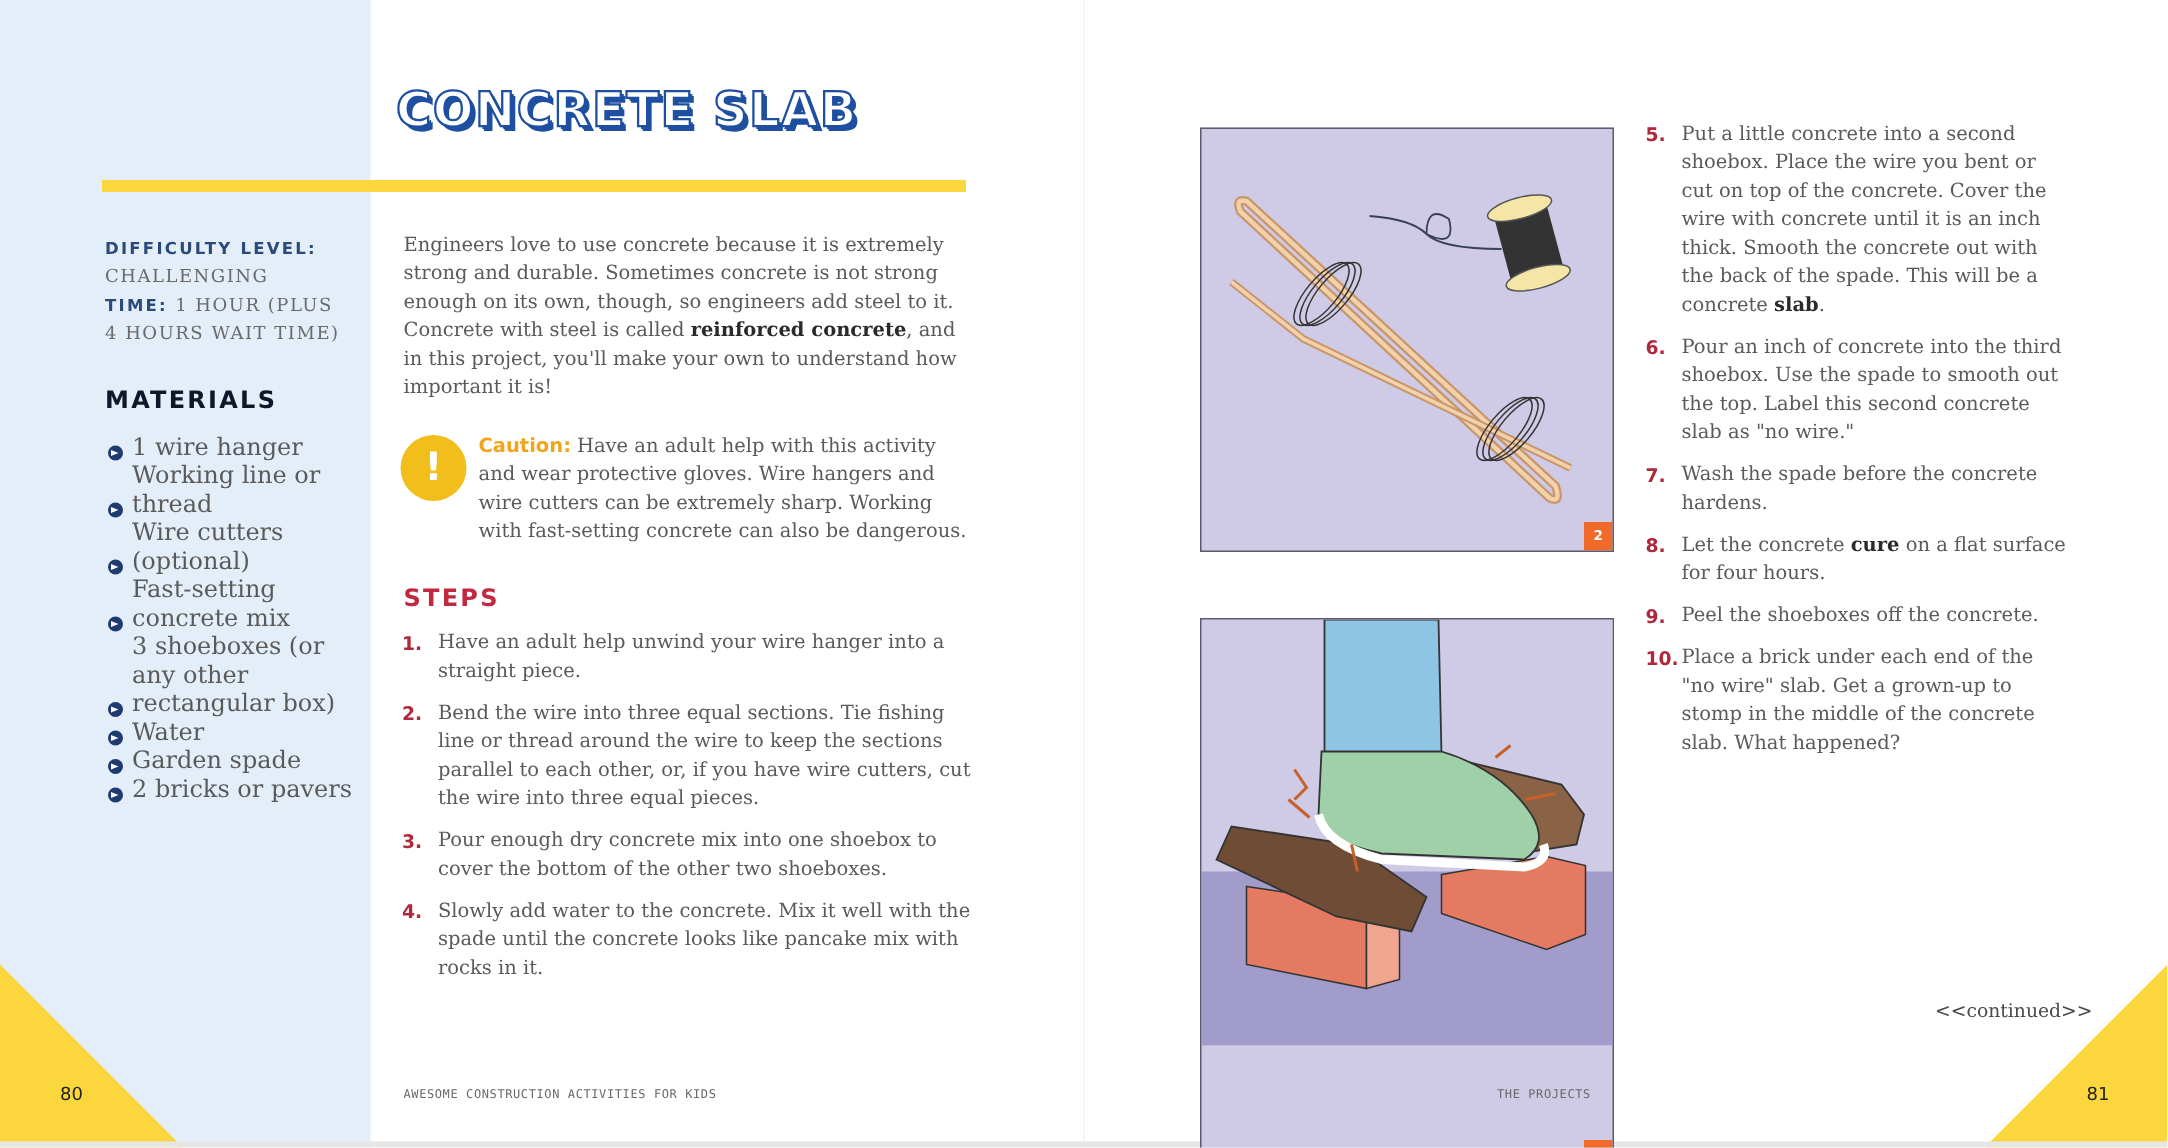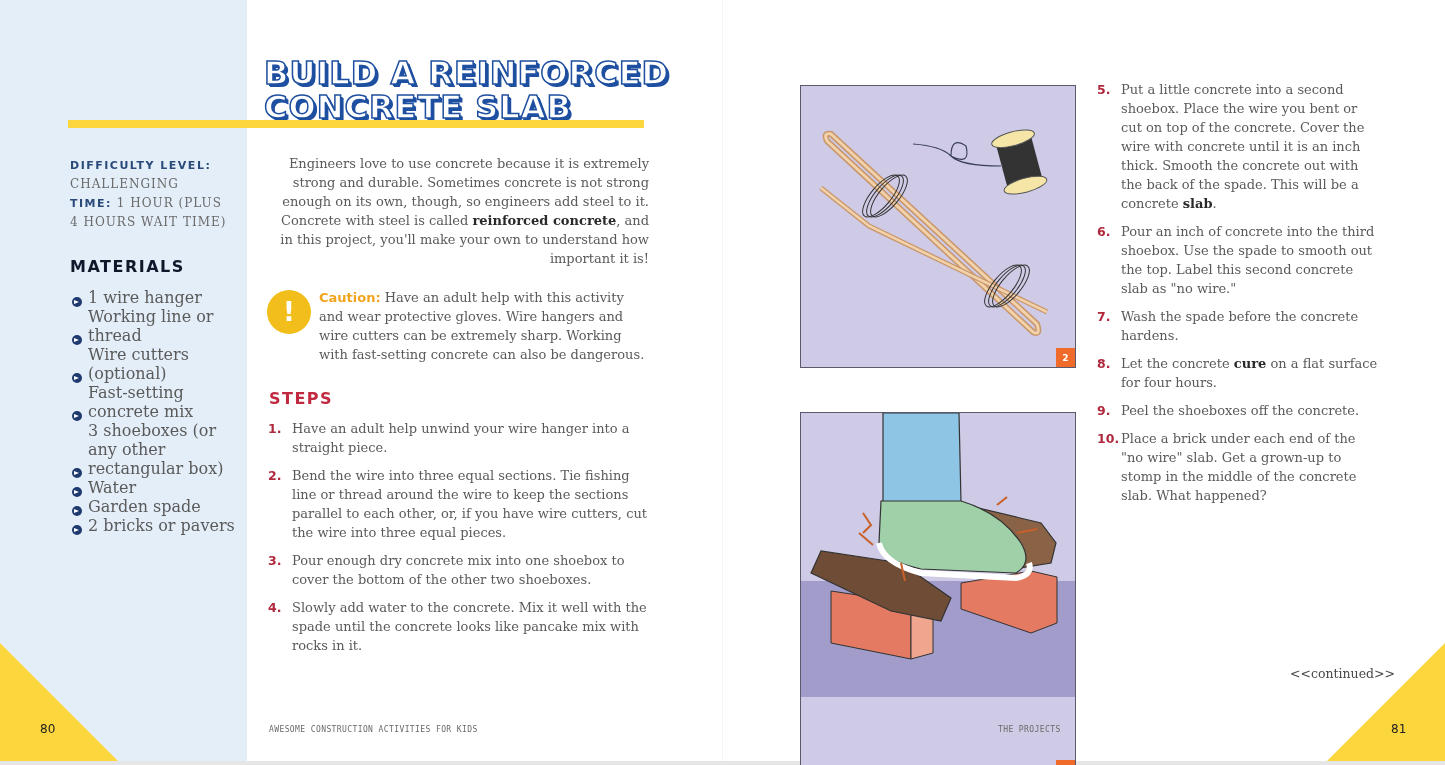--- a/index.html
+++ b/index.html
@@ -29,21 +29,21 @@
 
   .materials-title { position: absolute; left: 70px; top: 257px; font-family: "DejaVu Sans", sans-serif;
     font-size: 16px; font-weight: bold; letter-spacing: 1.5px; color: #0f172a; }
   .materials-list { position: absolute; left: 72px; top: 288px; width: 170px; list-style: none; }
   .materials-list li { display: flex; align-items: flex-end; font-size: 16px; line-height: 19px; color: #5a5a5a; }
   .bullet { flex: 0 0 10px; width: 10px; height: 10px; border-radius: 50%; background: #1e3a6e; margin-top: 4px; margin-right: 6px; position: relative; }
   .bullet::after { content: ""; position: absolute; left: 2px; top: 3px; width: 0; height: 0;
     border-top: 2px solid transparent; border-bottom: 2px solid transparent; border-left: 5px solid #ffffff; }
 
   
-  .intro { position: absolute; left: 269px; top: 154px; width: 380px; font-size: 13px; line-height: 19px; color: #5a5a5a; text-align: right; }
+  .intro { position: absolute; left: 269px; top: 154px; width: 380px; font-size: 13px; line-height: 19px; color: #5a5a5a; }
   .intro b, .step b { color: #2a2a2a; }
 
   .caution { position: absolute; left: 269px; top: 288px; width: 380px; }
   .caution-icon { position: absolute; left: 0; top: 4px; width: 40px; height: 40px; border-radius: 50%; background: #f2be1c;
     box-shadow: 0 0 0 2px #f2be1c; display: flex; align-items: center; justify-content: center; color: #ffffff; font-weight: bold; font-size: 26px; font-family: "DejaVu Sans", sans-serif; }
   .caution-text { margin-left: 50px; font-size: 13px; line-height: 19px; color: #5a5a5a; }
   .caution-label { font-family: "DejaVu Sans", sans-serif; font-weight: bold; color: #f2a51c; margin-right: 4px; }
 
   .steps-title { position: absolute; left: 269px; top: 389px; font-family: "DejaVu Sans", sans-serif; font-size: 16px; font-weight: bold; letter-spacing: 1.5px; color: #c0293f; }
 
@@ -75,21 +75,20 @@
 <body>
 
 <div class="spread">
   <div class="left-sidebar"></div>
   <div class="gutter-line"></div>
   <div class="corner-left"></div>
   <div class="corner-right"></div>
   <div class="bottom-line"></div>
 
   <div class="title">
-    <div>BUILD A REINFORCED</div>
     <div>CONCRETE SLAB</div>
   </div>
   <div class="title-bar"></div>
 
   <div class="meta">
     <div><span class="lbl">DIFFICULTY LEVEL:</span></div>
     <div><span class="val">CHALLENGING</span></div>
     <div><span class="lbl">TIME:</span> <span class="val">1 HOUR (PLUS</span></div>
     <div><span class="val">4 HOURS WAIT TIME)</span></div>
   </div>

